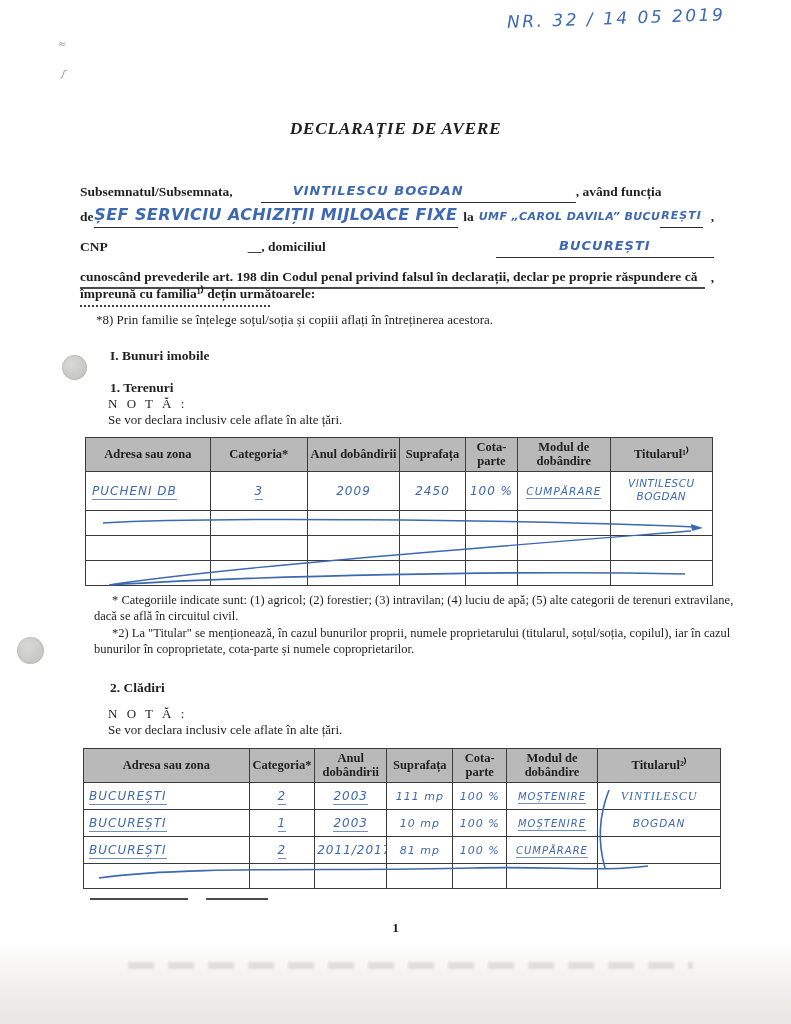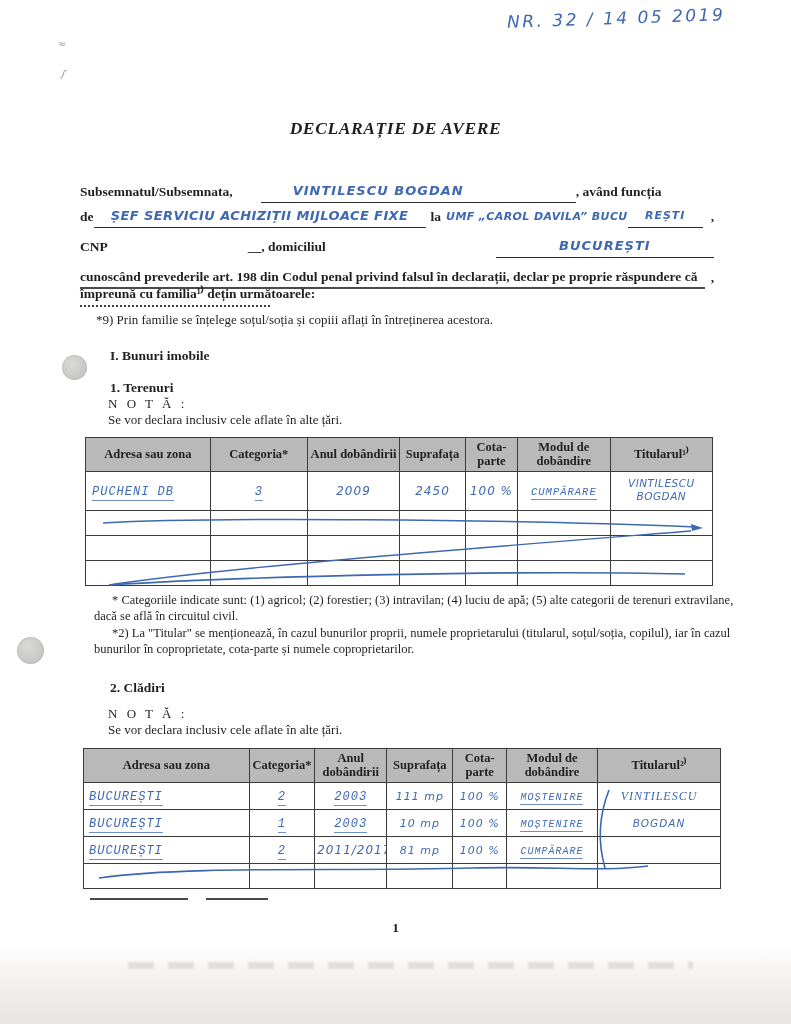--- a/index.html
+++ b/index.html
@@ -14,21 +14,21 @@
     background:linear-gradient(180deg,#ffffff 0%,#ffffff 92%,#f1f0ee 96%,#e7e6e3 100%);
   }
   .abs { position:absolute; }
   .bold { font-weight:bold; }
   
   .hw {
     font-family:"DejaVu Sans", sans-serif;
     font-style:italic; color:#3d68b2; letter-spacing:1px;
     white-space:nowrap;
   }
-  .hw-u { border-bottom:1px solid rgba(61,104,178,.75); padding-bottom:1px;font-family:Liberation Mono, monospace; }
+  .hw-u { border-bottom:1px solid rgba(61,104,178,.75); padding-bottom:1px; }
   
   .frow { display:flex; align-items:flex-end; font-size:13.5px; font-weight:bold; line-height:23px; }
   .fill { flex:1 1 auto; border-bottom:1.6px solid #2c2c2c; text-align:center; }
   .gap { flex:0 0 auto; }
   
   table { border-collapse:collapse; table-layout:fixed; width:100%; }
   th, td { border:1.6px solid #3b3b3b; overflow:hidden; }
   th {
     background:#b9b9b9; font-size:12.5px; font-weight:bold;
     text-align:center; padding:2px 1px; line-height:1.15;
@@ -77,21 +77,21 @@
   <div class="abs" style="left:80px;top:179px;width:634px;">
     <div class="frow">
       <span class="gap">Subsemnatul/Subsemnata,</span>
       <span class="gap" style="width:28px;"></span>
       <span class="fill" style="max-width:235px;"><span class="hw" style="font-size:13px;">VINTILESCU  BOGDAN</span></span>
       <span class="fill" style="max-width:80px;"></span>
       <span class="gap">, având funcția</span>
     </div>
     <div class="frow">
       <span class="gap">de</span>
-      <span class="fill"><span class="hw" style="font-size:13px;letter-spacing:.4px;text-align:center;">ȘEF SERVICIU ACHIZIȚII MIJLOACE FIXE</span></span>
+      <span class="fill"><span class="hw" style="font-size:16px;letter-spacing:.4px;text-align:center;">ȘEF SERVICIU ACHIZIȚII MIJLOACE FIXE</span></span>
       <span class="gap" style="padding:0 5px;">la</span>
       <span class="gap"><span class="hw" style="font-size:11px;letter-spacing:.4px;">UMF „CAROL DAVILA” BUCU</span></span>
       <span class="fill" style="max-width:110px;"><span class="hw" style="font-size:11px;">REȘTI</span></span>
       <span class="gap" style="padding-left:8px;">,</span>
     </div>
     <div class="frow" style="margin-top:6px;">
       <span class="gap">CNP</span>
       <span class="gap" style="width:140px;"></span>
       <span class="gap">__</span>
       <span class="gap">, domiciliul</span>
@@ -100,21 +100,21 @@
     </div>
     <div class="frow" style="margin-top:8px;">
       <span class="scanline" style="flex:1 1 auto;"></span>
       <span class="gap" style="padding-left:6px;font-weight:bold;">,</span>
     </div>
   </div>
 
   <div class="abs para bold" style="left:80px;top:268px;width:638px;">cunoscând prevederile art. 198 din Codul penal privind falsul în declarații, declar pe proprie răspundere că împreună cu familia¹⁾ dețin următoarele:</div>
 
   <div class="abs dots" style="left:80px;top:302px;width:190px;height:3px;"></div>
-  <div class="abs" style="left:96px;top:312px;width:620px;font-size:13px;">*9) Prin familie se înțelege soțul/soția și copiii aflați în întreținerea acestora.</div>
+  <div class="abs" style="left:96px;top:312px;width:620px;font-size:13px;">*8) Prin familie se înțelege soțul/soția și copiii aflați în întreținerea acestora.</div>
 
   <div class="abs bold" style="left:110px;top:348px;font-size:13.5px;">I. Bunuri imobile</div>
   <div class="abs bold" style="left:110px;top:380px;font-size:13.5px;">1. Terenuri</div>
   <div class="abs note-sp" style="left:108px;top:396px;">N O T Ă :</div>
   <div class="abs" style="left:108px;top:412px;font-size:13px;">Se vor declara inclusiv cele aflate în alte țări.</div>
 
   <div class="abs" style="left:85px;top:437px;width:628px;">
     <table>
       <colgroup>
         <col style="width:19.9%">

